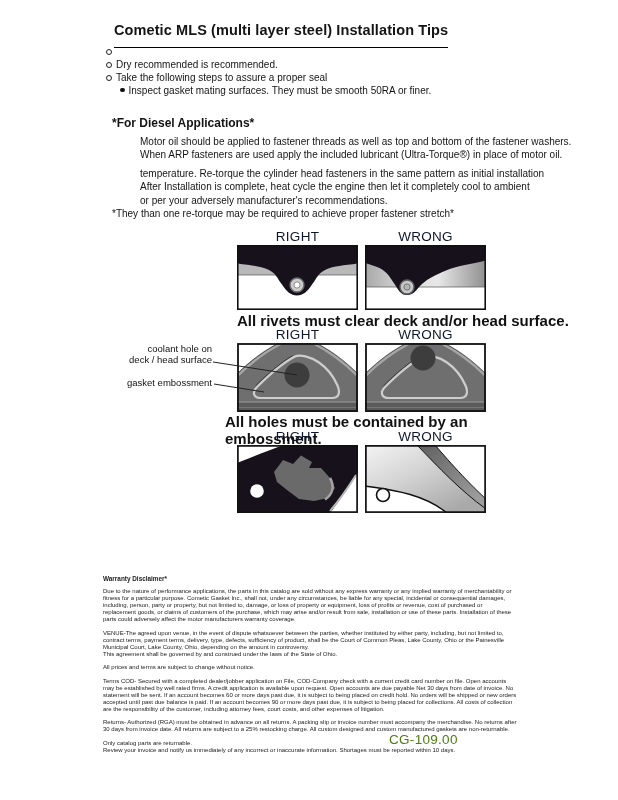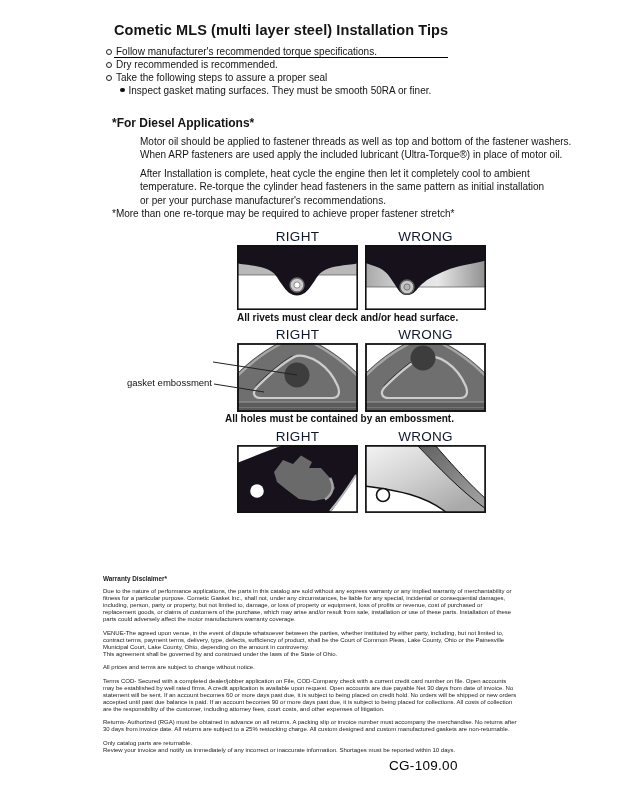--- a/index.html
+++ b/index.html
@@ -2,62 +2,61 @@
 <html><head>
 <meta charset="utf-8">
 <style>
   html,body{margin:0;padding:0;background:#e8e8e8;}
   .page{position:relative;width:618px;height:800px;background:#ffffff;overflow:hidden;
         font-family:"Liberation Sans",sans-serif;color:#141414;}
   .abs{position:absolute;}
 
   
   .doc-title{left:114px;top:22px;font-size:14.5px;font-weight:bold;letter-spacing:.1px;
-             border-bottom:1.6px solid #000;padding-bottom:19px;}
+             border-bottom:1.6px solid #000;padding-bottom:9px;}
 
   
   .tips{left:106px;top:45px;}
   .tip-row{display:flex;align-items:flex-start;height:13px;font-size:10px;line-height:13px;}
   .tip-row.sub{margin-left:14px;text-align:right;}
   .o-bullet{width:4px;height:4px;border:1px solid #222;border-radius:50%;margin:3.5px 4px 0 0;flex:none;}
   .dot-bullet{width:4.5px;height:4.5px;background:#111;border-radius:50%;margin:3.5px 4px 0 0;flex:none;}
 
   
   .sec-heading{left:112px;top:116px;font-size:12px;font-weight:bold;}
   .bodyline{font-size:10px;line-height:13.4px;white-space:nowrap;margin-left:28px;}
   .p1{left:112px;top:135px;}
   .p2{left:112px;top:167px;}
   .note{left:112px;top:208px;font-size:10px;}
 
   
   .fig-label{width:121px;text-align:center;font-size:13.5px;letter-spacing:.3px;color:#0f172a;}
   .panel{width:121px;}
-  .caption{font-size:10px;font-weight:600;color:#111;}
+  .caption{font-size:15px;font-weight:600;color:#111;}
   .fig2-anno{width:112px;text-align:right;font-size:9.5px;line-height:10.5px;color:#111;}
 
   
   .disclaimer{left:103px;top:575px;width:414px;font-size:6px;line-height:7.1px;color:#222;}
   .disclaimer .dhead{font-size:6.4px;font-weight:bold;margin:0 0 6px 0;}
   .disclaimer p{margin:0 0 6.2px 0;}
   .disclaimer p.tight{margin-bottom:0;}
 
-  .page-num{left:389px;top:758px;font-size:13.5px;letter-spacing:.3px;color:#000000;}
+  .page-num{left:389px;top:732px;font-size:13.5px;letter-spacing:.3px;color:#4d7c0f;}
   svg{display:block;}
 </style>
 </head>
 <body>
 
 <div class="page">
 
   <div class="abs doc-title">Cometic MLS (multi layer steel) Installation Tips</div>
 
   <div class="abs tips">
     <div class="tip-row">
       <span class="o-bullet"></span>
-      <span>Follow manufacturer's recommended torque specifications.</span>
     </div>
     <div class="tip-row">
       <span class="o-bullet"></span>
       <span>Dry recommended is recommended.</span>
     </div>
     <div class="tip-row">
       <span class="o-bullet"></span>
       <span>Take the following steps to assure a proper seal</span>
     </div>
     <div class="tip-row sub">
@@ -65,25 +64,25 @@
       <span>Inspect gasket mating surfaces. They must be smooth 50RA or finer.</span>
     </div>
   </div>
 
   <div class="abs sec-heading">*For Diesel Applications*</div>
   <div class="abs p1">
     <div class="bodyline">Motor oil should be applied to fastener threads as well as top and bottom of the fastener washers.</div>
     <div class="bodyline">When ARP fasteners are used apply the included lubricant (Ultra-Torque®) in place of motor oil.</div>
   </div>
   <div class="abs p2">
+    <div class="bodyline">temperature. Re-torque the cylinder head fasteners in the same pattern as initial installation</div>
     <div class="bodyline">After Installation is complete, heat cycle the engine then let it completely cool to ambient</div>
-    <div class="bodyline">temperature. Re-torque the cylinder head fasteners in the same pattern as initial installation</div>
-    <div class="bodyline">or per your purchase manufacturer's recommendations.</div>
-  </div>
-  <div class="abs note">*More than one re-torque may be required to achieve proper fastener stretch*</div>
+    <div class="bodyline">or per your adversely manufacturer's recommendations.</div>
+  </div>
+  <div class="abs note">*They than one re-torque may be required to achieve proper fastener stretch*</div>
 
   <div class="abs fig-label" style="left:237px;top:229px;">RIGHT</div>
   <div class="abs fig-label" style="left:365px;top:229px;">WRONG</div>
 
   <div class="abs panel" style="left:237px;top:245px;">
     <svg width="121" height="65" viewBox="0 0 121 65">
       <rect width="121" height="65" fill="#ffffff"></rect>
       <rect x="0" y="19" width="121" height="11" fill="#b9b9b9"></rect>
       <line x1="0" y1="30" x2="121" y2="30" stroke="#555" stroke-width="0.7"></line>
       <path d="M0,0 H121 V18.5 C106,20.5 97,21 89,24.5 C81,28 80,33 75,39.5 C70.5,46.5 66,50.5 60,50.5 C54,50.5 49.5,46.5 45,39.5 C40,33 39,28 31,24.5 C23,21 15,20.5 0,18.5 Z" fill="#17111c"></path>
@@ -108,20 +107,24 @@
       <line x1="0" y1="42" x2="121" y2="42" stroke="#555" stroke-width="0.7"></line>
       <path d="M0,0 H121 V15.5 C103,20 93,20.5 81,25.5 C69,30.5 64,33 57,39 C51,44.5 49.5,50 42,50 C35.5,50 33.5,45 29.5,39 C25.5,33 22,26.5 14.5,23 C9.5,20.5 4.5,19.5 0,18 Z" fill="#17111c"></path>
       <circle cx="42" cy="42" r="7" fill="#c7c7c7" stroke="#5e5e5e" stroke-width="1.4"></circle>
       <circle cx="42" cy="42" r="3.1" fill="#b5b5b5" stroke="#666666" stroke-width="0.8"></circle>
       <rect x="0.8" y="0.8" width="119.4" height="63.4" fill="none" stroke="#111111" stroke-width="1.6"></rect>
     </svg>
   </div>
 
   <div class="abs caption" style="left:237px;top:312px;">All rivets must clear deck and/or head surface.</div>
 
+  <div class="abs fig2-anno" style="left:100px;top:344px;">
+    <div>coolant hole on</div>
+    <div>deck / head surface</div>
+  </div>
   <div class="abs fig2-anno" style="left:100px;top:378px;">gasket embossment</div>
 
   <svg class="abs" style="left:200px;top:340px;z-index:2;pointer-events:none;" width="110" height="60" viewBox="0 0 110 60">
     <line x1="13" y1="22" x2="97" y2="35" stroke="#222" stroke-width="1"></line>
     <line x1="14" y1="44" x2="64" y2="52" stroke="#222" stroke-width="1"></line>
   </svg>
 
   <div class="abs fig-label" style="left:237px;top:327px;">RIGHT</div>
   <div class="abs fig-label" style="left:365px;top:327px;">WRONG</div>
 

